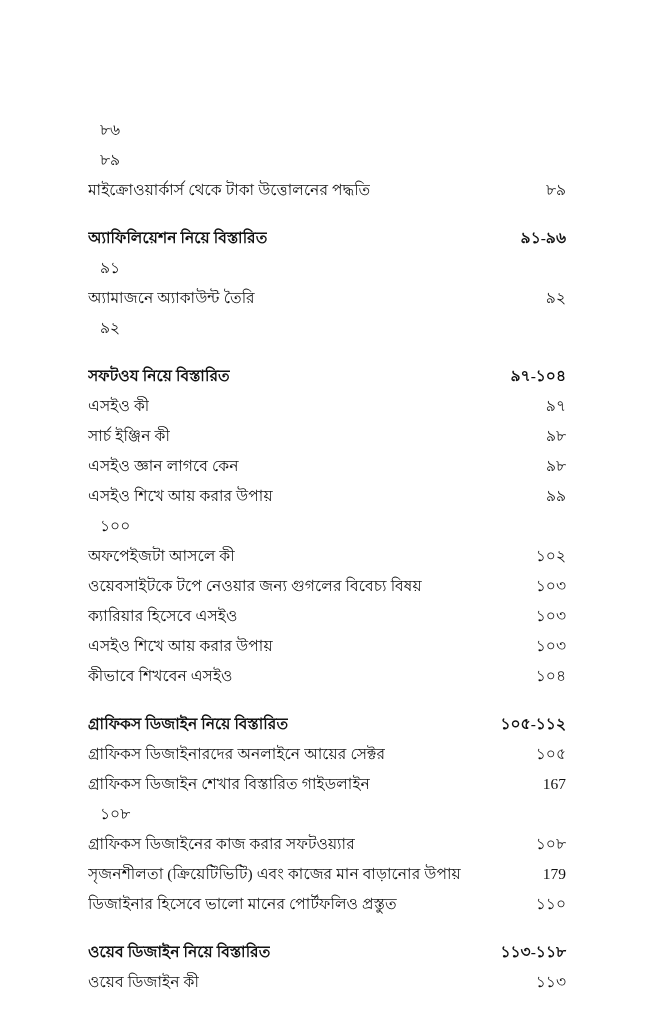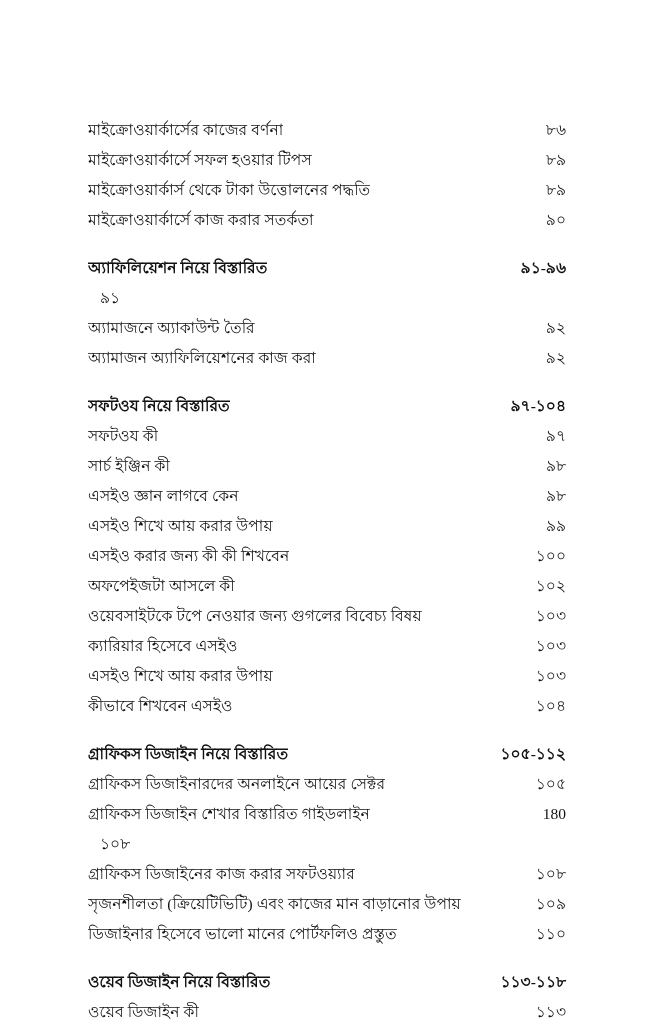--- a/index.html
+++ b/index.html
@@ -61,76 +61,68 @@
     line-height: 31px;
   }
 </style>
 </head>
 <body>
 
 <div class="page">
   <div class="toc" id="toc-root">
       <div class="toc-section">
         <div class="toc-row">
-          <span class="label">মাইক্রোওয়ার্কার্সের কাজের বর্ণনা</span>
           <span class="pageno">৮৬</span>
         </div>
         <div class="toc-row">
-          <span class="label">মাইক্রোওয়ার্কার্সে সফল হওয়ার টিপস</span>
           <span class="pageno">৮৯</span>
         </div>
         <div class="toc-row">
           <span class="label">মাইক্রোওয়ার্কার্স থেকে টাকা উত্তোলনের পদ্ধতি</span>
           <span class="pageno">৮৯</span>
-        </div>
-        <div class="toc-row">
-          <span class="label">মাইক্রোওয়ার্কার্সে কাজ করার সতর্কতা</span>
-          <span class="pageno">৯০</span>
         </div>
       </div>
       <div class="toc-section">
         <div class="toc-row heading">
           <span class="label">অ্যাফিলিয়েশন নিয়ে বিস্তারিত</span>
           <span class="pageno">৯১-৯৬</span>
         </div>
         <div class="toc-row">
           <span class="pageno">৯১</span>
         </div>
         <div class="toc-row">
           <span class="label">অ্যামাজনে অ্যাকাউন্ট তৈরি</span>
           <span class="pageno">৯২</span>
         </div>
         <div class="toc-row">
-          <span class="label">অ্যামাজন অ্যাফিলিয়েশনের কাজ করা</span>
           <span class="pageno">৯২</span>
         </div>
       </div>
       <div class="toc-section">
         <div class="toc-row heading">
           <span class="label">সফটওয নিয়ে বিস্তারিত</span>
           <span class="pageno">৯৭-১০৪</span>
         </div>
         <div class="toc-row">
-          <span class="label">সফটওয কী</span>
+          <span class="label">এসইও কী</span>
           <span class="pageno">৯৭</span>
         </div>
         <div class="toc-row">
           <span class="label">সার্চ ইঞ্জিন কী</span>
           <span class="pageno">৯৮</span>
         </div>
         <div class="toc-row">
           <span class="label">এসইও জ্ঞান লাগবে কেন</span>
           <span class="pageno">৯৮</span>
         </div>
         <div class="toc-row">
           <span class="label">এসইও শিখে আয় করার উপায়</span>
           <span class="pageno">৯৯</span>
         </div>
         <div class="toc-row">
-          <span class="label">এসইও করার জন্য কী কী শিখবেন</span>
           <span class="pageno">১০০</span>
         </div>
         <div class="toc-row">
           <span class="label">অফপেইজটা আসলে কী</span>
           <span class="pageno">১০২</span>
         </div>
         <div class="toc-row">
           <span class="label">ওয়েবসাইটকে টপে নেওয়ার জন্য গুগলের বিবেচ্য বিষয়</span>
           <span class="pageno">১০৩</span>
         </div>
@@ -151,32 +143,32 @@
         <div class="toc-row heading">
           <span class="label">গ্রাফিকস ডিজাইন নিয়ে বিস্তারিত</span>
           <span class="pageno">১০৫-১১২</span>
         </div>
         <div class="toc-row">
           <span class="label">গ্রাফিকস ডিজাইনারদের অনলাইনে আয়ের সেক্টর</span>
           <span class="pageno">১০৫</span>
         </div>
         <div class="toc-row">
           <span class="label">গ্রাফিকস ডিজাইন শেখার বিস্তারিত গাইডলাইন</span>
-          <span class="pageno">180</span>
+          <span class="pageno">167</span>
         </div>
         <div class="toc-row">
           <span class="pageno">১০৮</span>
         </div>
         <div class="toc-row">
           <span class="label">গ্রাফিকস ডিজাইনের কাজ করার সফটওয়্যার</span>
           <span class="pageno">১০৮</span>
         </div>
         <div class="toc-row">
           <span class="label">সৃজনশীলতা (ক্রিয়েটিভিটি) এবং কাজের মান বাড়ানোর উপায়</span>
-          <span class="pageno">১০৯</span>
+          <span class="pageno">179</span>
         </div>
         <div class="toc-row">
           <span class="label">ডিজাইনার হিসেবে ভালো মানের পোর্টফলিও প্রস্তুত</span>
           <span class="pageno">১১০</span>
         </div>
       </div>
       <div class="toc-section">
         <div class="toc-row heading">
           <span class="label">ওয়েব ডিজাইন নিয়ে বিস্তারিত</span>
           <span class="pageno">১১৩-১১৮</span>

